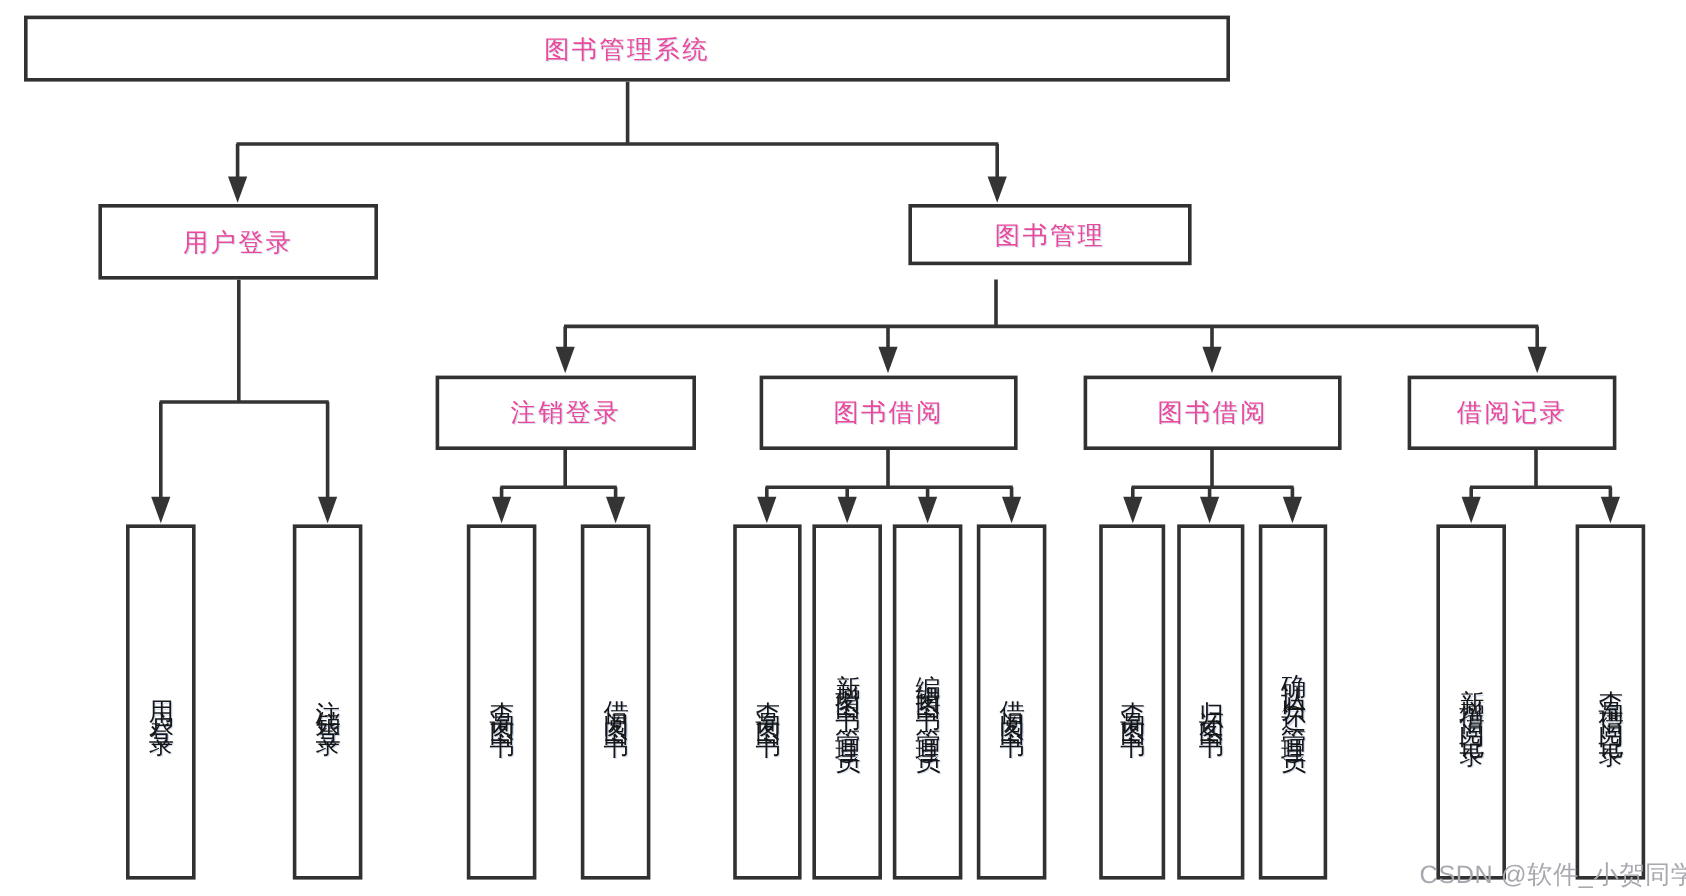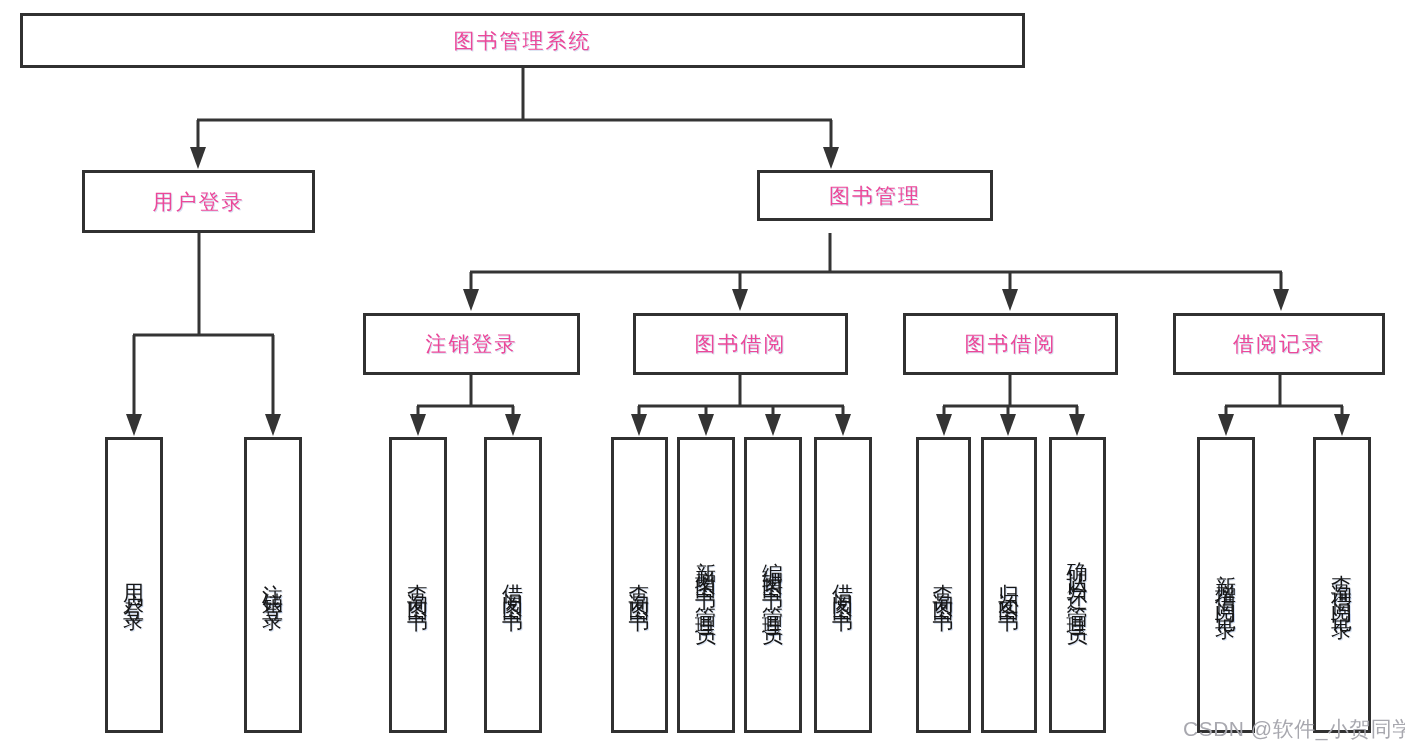--- a/index.html
+++ b/index.html
@@ -128,21 +128,21 @@
 
   <div class="node" style="left:363px; top:313px; width:217px; height:62px;">
     <span>注销登录</span>
   </div>
   <div class="node" style="left:633px; top:313px; width:215px; height:62px;">
     <span>图书借阅</span>
   </div>
   <div class="node" style="left:903px; top:313px; width:215px; height:62px;">
     <span>图书借阅</span>
   </div>
-  <div class="node" style="left:1173px; top:313px; width:212px; height:62px;">
+  <div class="node" style="left:1173px; top:313px; width:174px; height:62px;">
     <span>借阅记录</span>
   </div>
 
   <div class="leaf" style="left:105px; top:437px; width:58px; height:296px;">
     <span class="vtext">用户登录</span>
   </div>
   <div class="leaf" style="left:244px; top:437px; width:58px; height:296px;">
     <span class="vtext">注销登录</span>
   </div>
 

